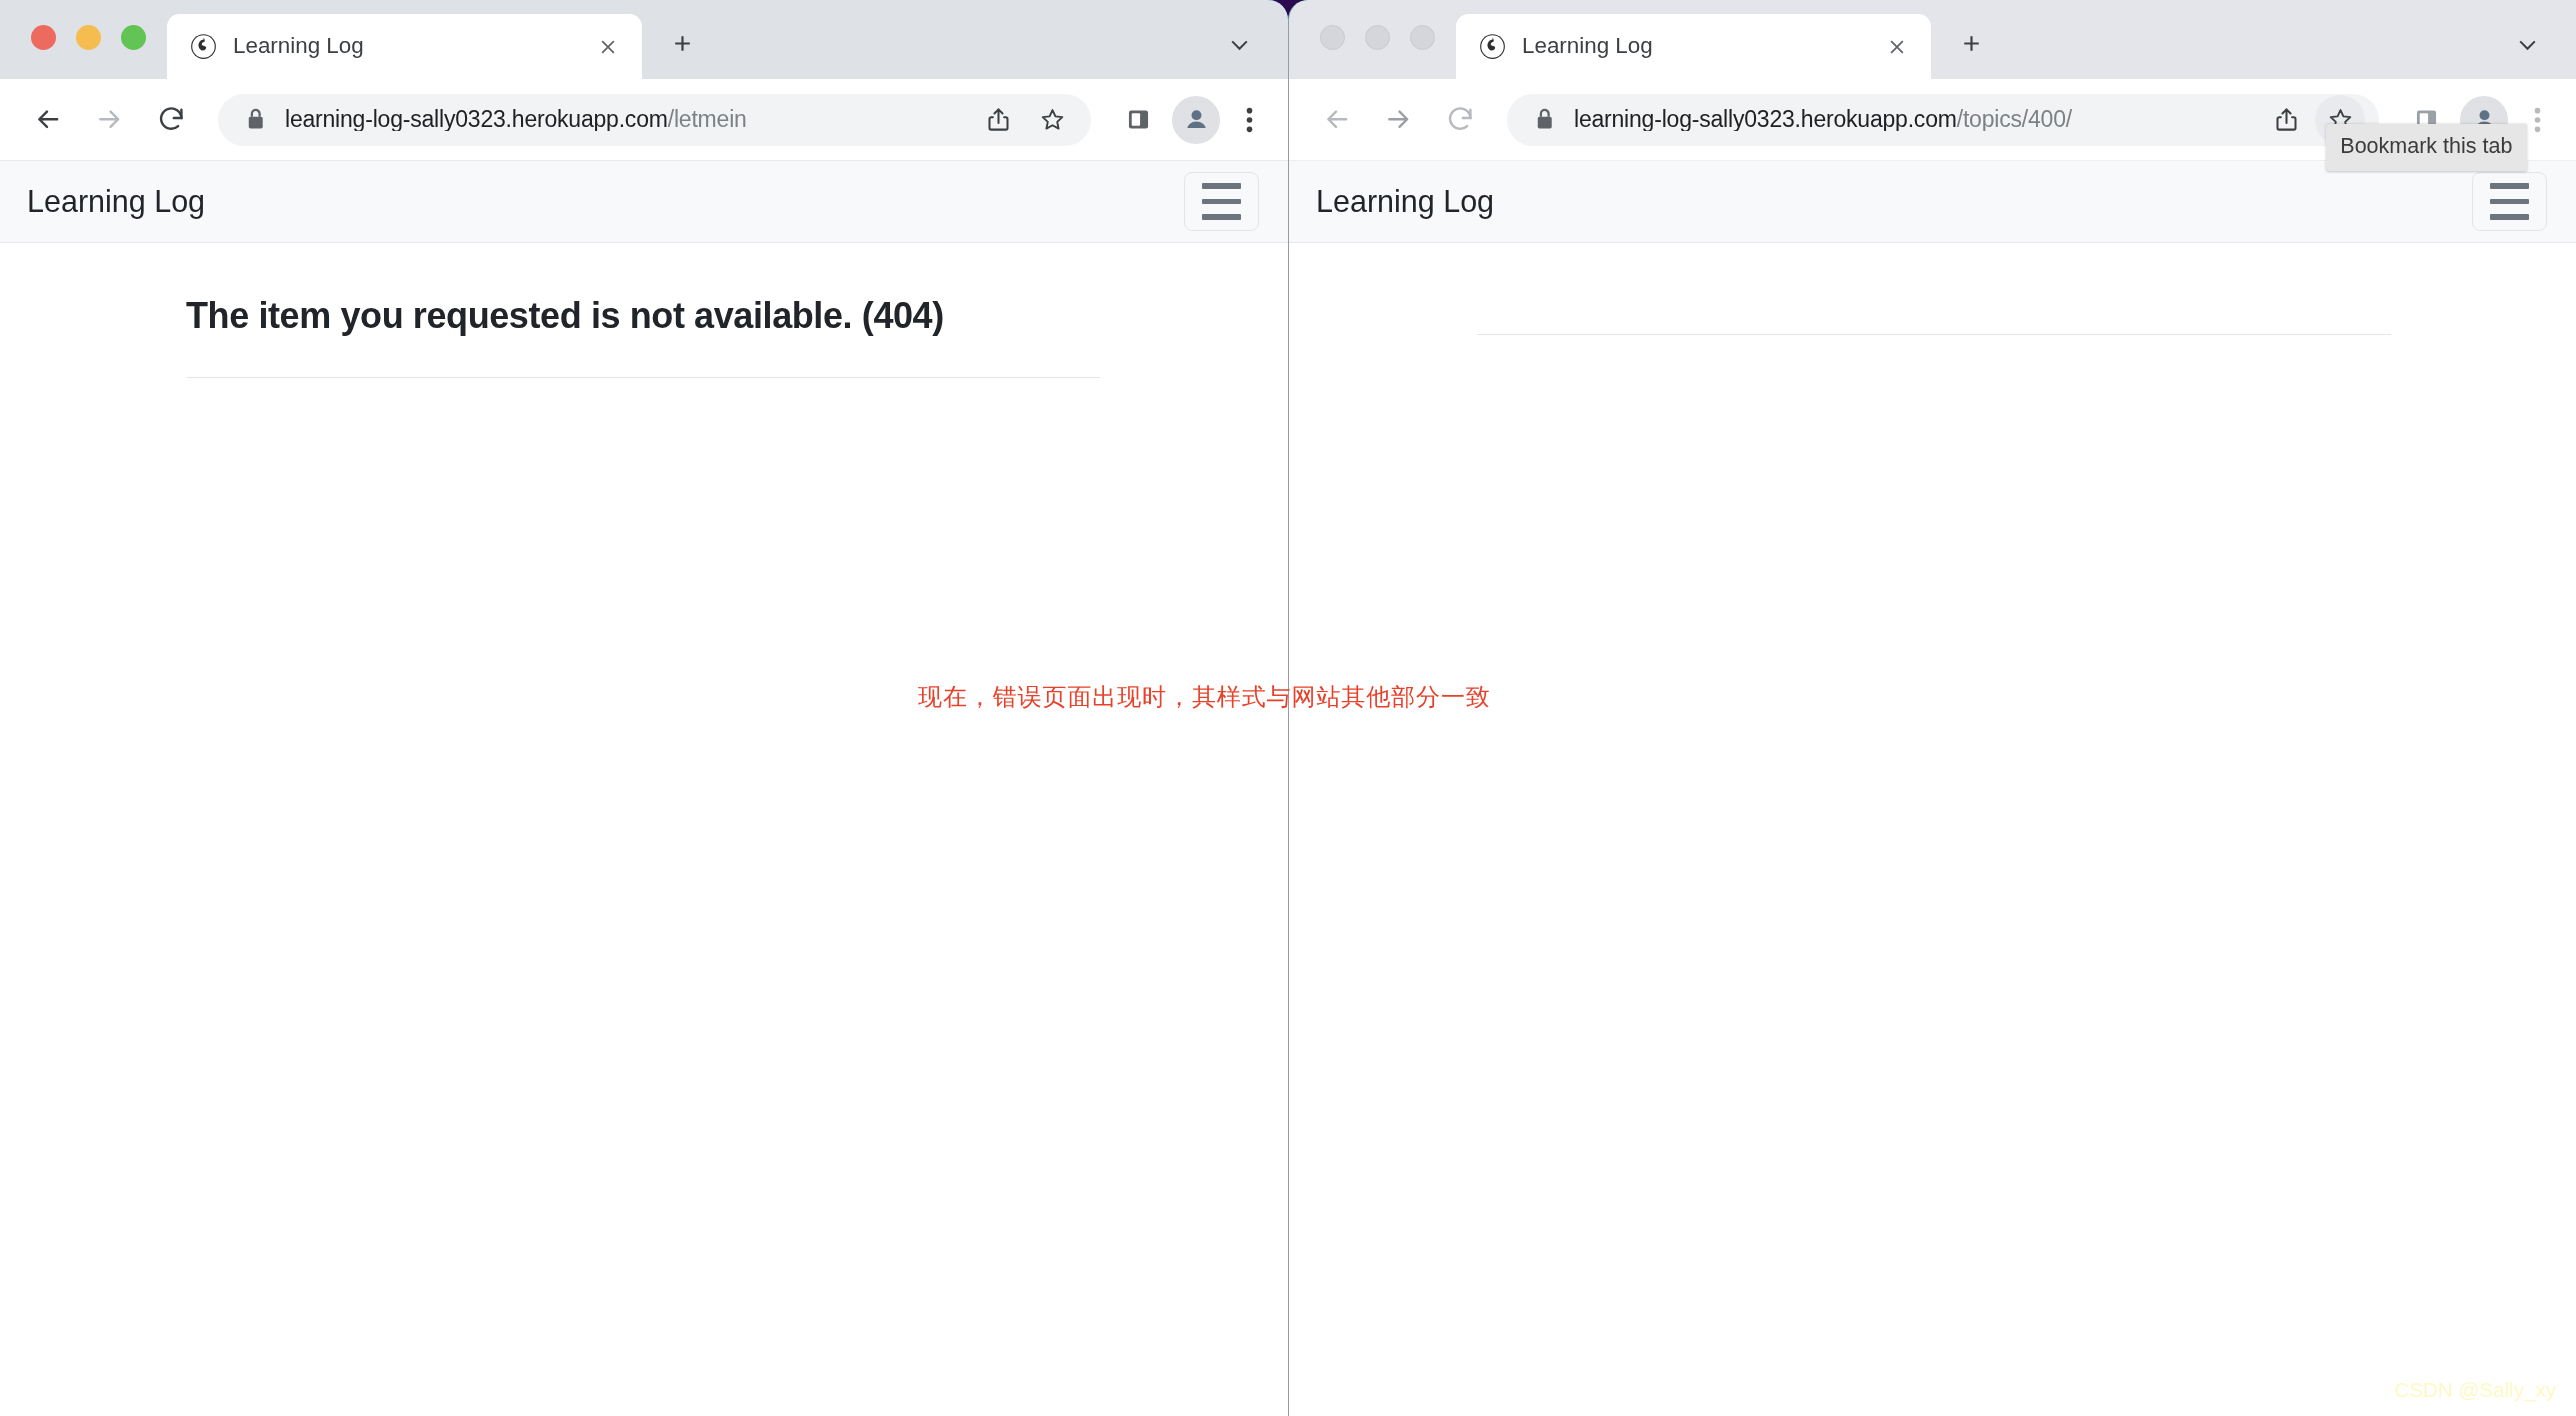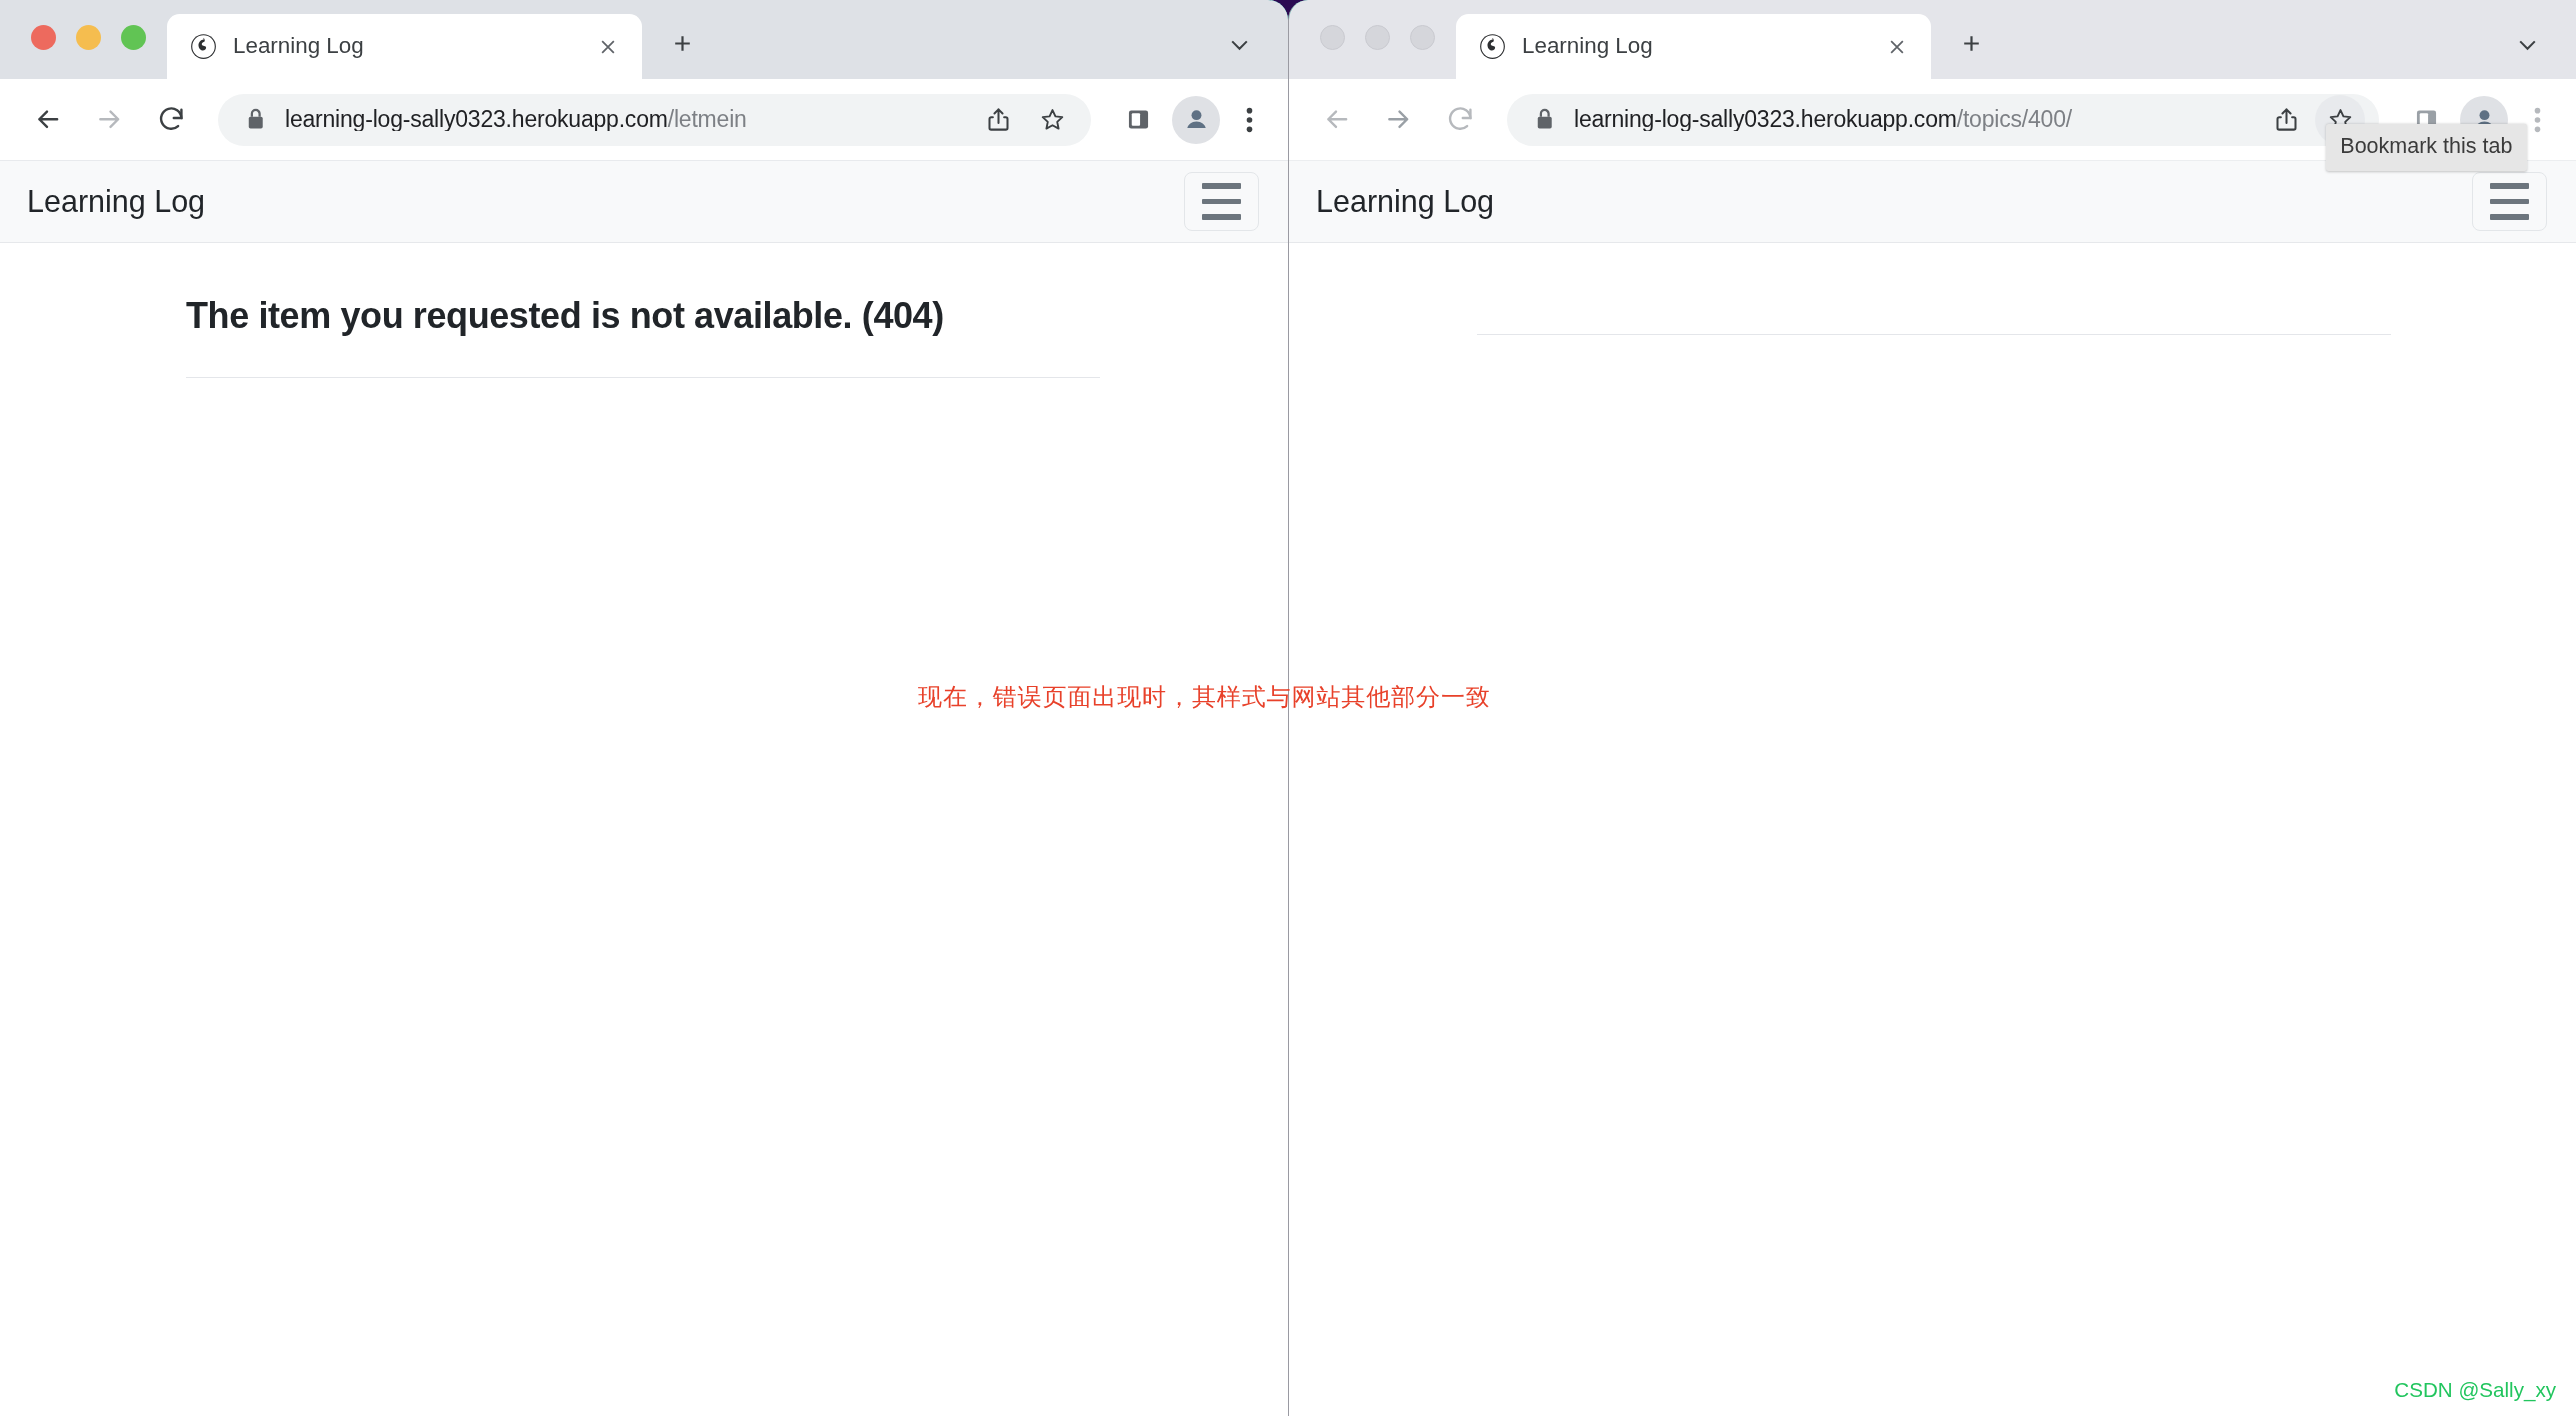--- a/index.html
+++ b/index.html
@@ -262,21 +262,21 @@
     font-family: "DejaVu Sans", sans-serif;
     letter-spacing: 0.9px;
   }
 
   
   .watermark {
     position: absolute;
     right: 20px;
     bottom: 14.3px;
     font-size: 20.6px;
-    color: #22c55e;
+    color: #fef9c3;
     white-space: nowrap;
     z-index: 35;
   }
 </style>
 </head>
 <body>
 
 <div id="desktop">
 
   <div class="window left">

